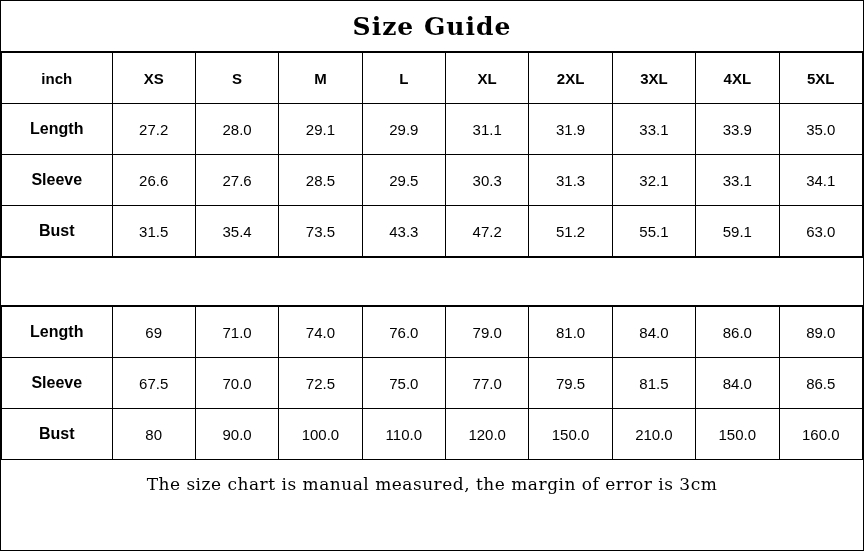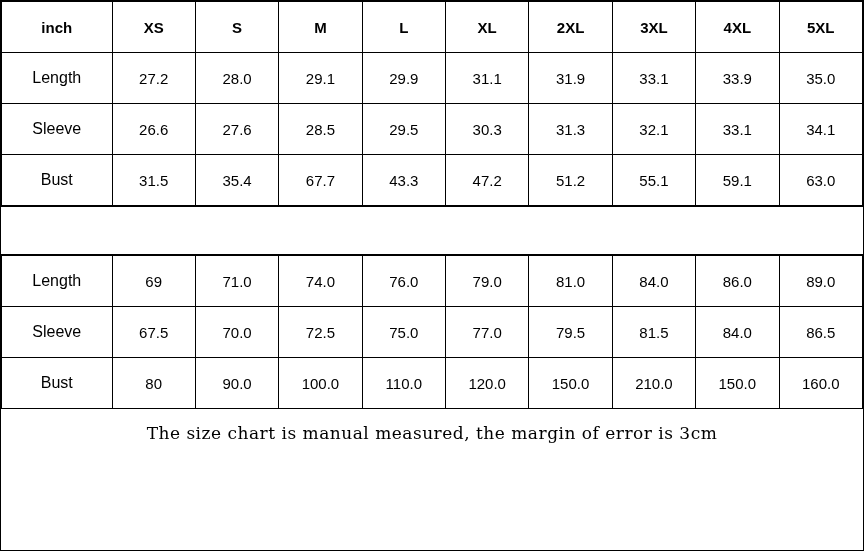--- a/index.html
+++ b/index.html
@@ -42,21 +42,21 @@
     font-size: 15px;
     color: #000000;
     height: 50px;
     padding: 0;
   }
   table.size-table td.head {
     font-weight: bold;
     font-size: 15px;
   }
   table.size-table td.rowlabel {
-    font-weight: normal;
+    font-weight: bold;
     font-size: 16px;
   }
   table.size-table td.unit {
     font-weight: bold;
     font-size: 15px;
     margin-left: 24px;
   }
   col.c0 { width: 110px; }
   col.cX { width: 83px; }
   .spacer {
@@ -76,20 +76,21 @@
     color: #000000;
     box-sizing: border-box;
   }
   .tbl-wrap { width: 100%; }
 </style>
 </head>
 <body>
 
 <div class="page">
 
+  <div class="title">Size Guide</div>
 
   <div class="tbl-wrap">
     <table class="size-table">
       <colgroup>
         <col class="c0">
           <col class="cX">
           <col class="cX">
           <col class="cX">
           <col class="cX">
           <col class="cX">
@@ -132,21 +133,21 @@
           <td>30.3</td>
           <td>31.3</td>
           <td>32.1</td>
           <td>33.1</td>
           <td>34.1</td>
         </tr>
         <tr>
           <td class="rowlabel">Bust</td>
           <td>31.5</td>
           <td>35.4</td>
-          <td>67.7</td>
+          <td>73.5</td>
           <td>43.3</td>
           <td>47.2</td>
           <td>51.2</td>
           <td>55.1</td>
           <td>59.1</td>
           <td>63.0</td>
         </tr>
       </tbody>
     </table>
   </div>

